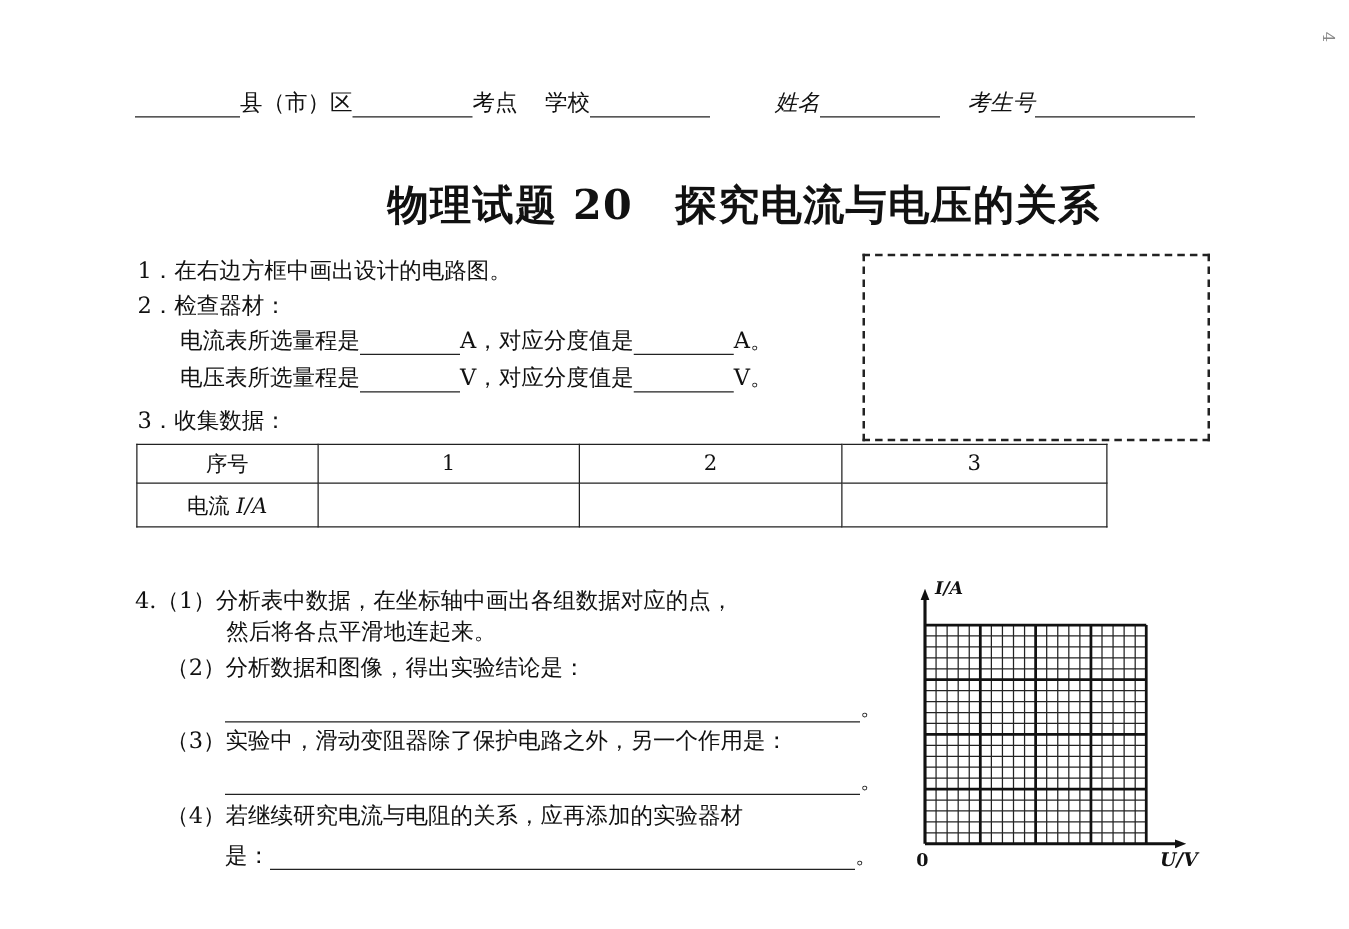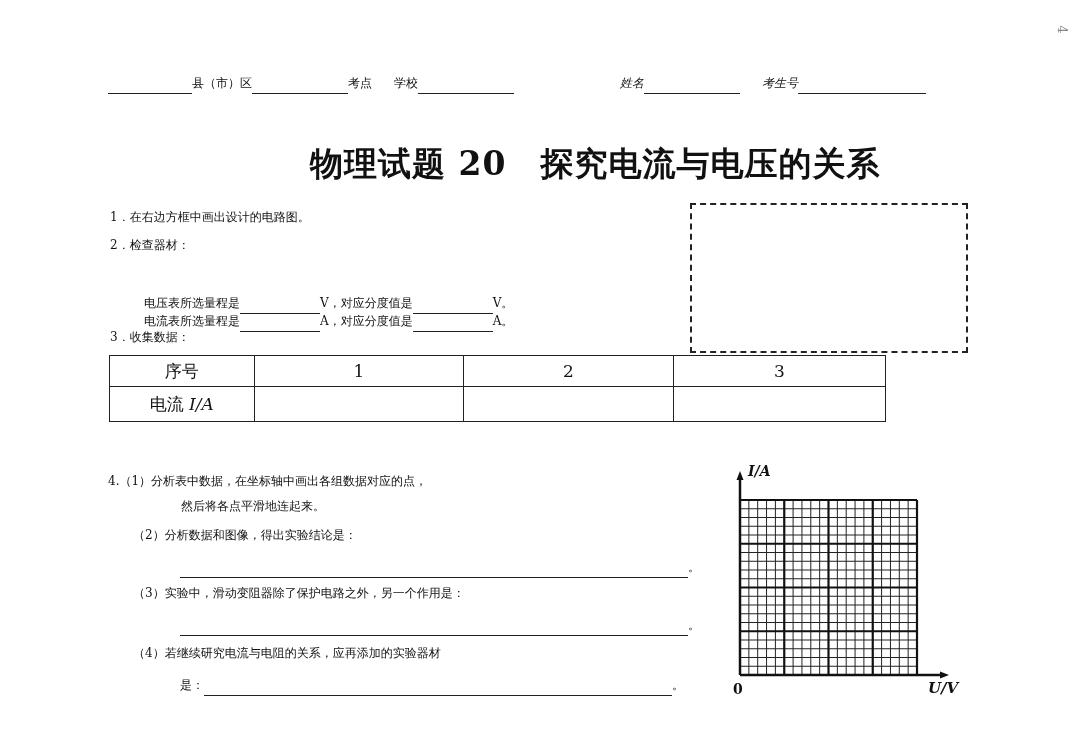--- a/index.html
+++ b/index.html
@@ -2,21 +2,21 @@
 <html><head>
 <meta charset="utf-8">
 <style>
   html, body { margin: 0; padding: 0; background: #ffffff; }
   body {
     width: 1079px; height: 743px; position: relative; overflow: hidden;
     font-family: "DejaVu Serif", "Liberation Serif", serif;
     color: #111;
   }
   .abs { position: absolute; }
-  .txt { font-size: 12px; line-height: 22px; white-space: nowrap; }
+  .txt { font-size: 18px; line-height: 22px; white-space: nowrap; }
   .blank { display: inline-block; border-bottom: 1.5px solid #222; height: 18px; vertical-align: bottom; }
   .page-num { font-size: 13px; color: #888; transform: rotate(90deg); }
   .title { font-family: "DejaVu Serif", "Liberation Serif", serif; font-weight: bold; font-size: 33px; letter-spacing: 1px; }
   .dash-box { border: 2px dashed #222; }
   table.data { border-collapse: collapse; font-size: 17px; }
   table.data td { border: 1.5px solid #222; text-align: center; height: 30px; padding: 0; }
   .ital { font-style: italic; }
 </style>
 </head>
 <body>
@@ -28,21 +28,21 @@
 </div>
 <div class="abs txt" style="left:620px; top:72px;font-style:italic;">
   <span>姓名</span><span class="blank" style="width:96px;"></span><span style="display:inline-block;width:22px;"></span><span>考生号</span><span class="blank" style="width:128px;"></span>
 </div>
 
 <div class="abs title" style="left:310px; top:142px;">物理试题 20　探究电流与电压的关系</div>
 
 <div class="abs txt" style="left:110px; top:206px;">1．在右边方框中画出设计的电路图。</div>
 
 <div class="abs txt" style="left:110px; top:234px;">2．检查器材：</div>
-<div class="abs txt" style="left:144px; top:262px;margin-top:48px;">
+<div class="abs txt" style="left:144px; top:262px;">
   <span>电流表所选量程是</span><span class="blank" style="width:80px;"></span><span>A，对应分度值是</span><span class="blank" style="width:80px;"></span><span>A。</span>
 </div>
 <div class="abs txt" style="left:144px; top:292px;">
   <span>电压表所选量程是</span><span class="blank" style="width:80px;"></span><span>V，对应分度值是</span><span class="blank" style="width:80px;"></span><span>V。</span>
 </div>
 
 <div class="abs txt" style="left:110px; top:326px;">3．收集数据：</div>
 
 <div class="abs dash-box" style="left:690px; top:203px; width:274px; height:146px;"></div>
 

